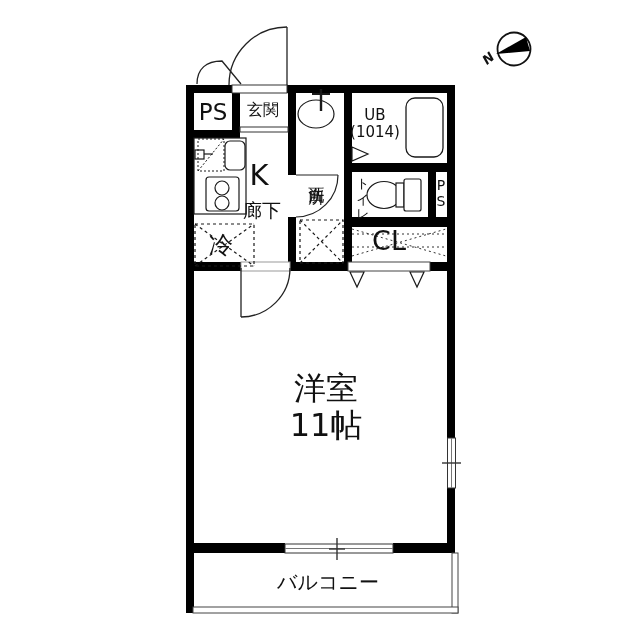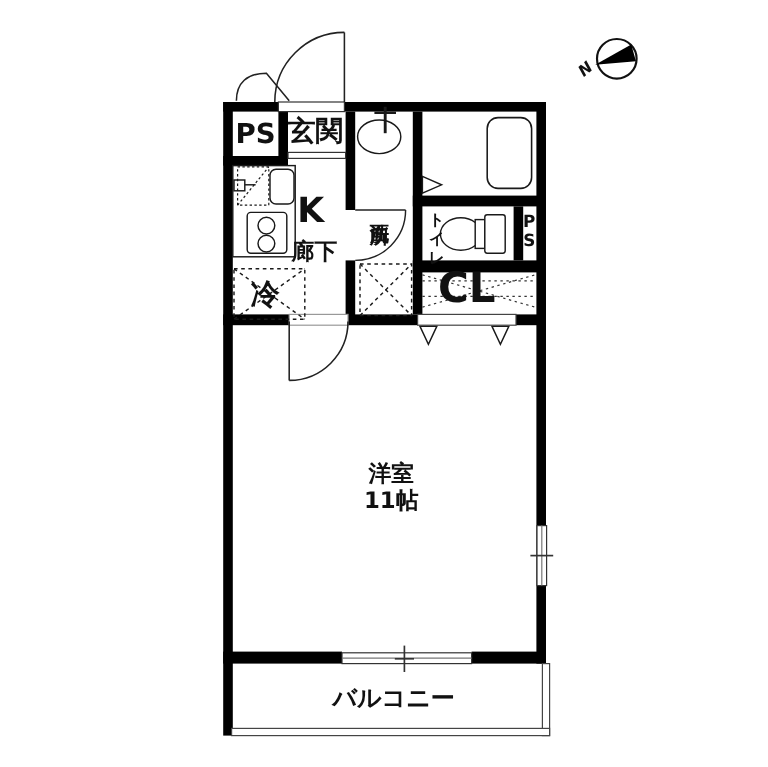--- a/index.html
+++ b/index.html
@@ -1,20 +1,20 @@
 <!DOCTYPE html>
 <html><head>
 <meta charset="utf-8">
 <style>
   html,body{margin:0;padding:0;background:#fff;}
   #stage{position:relative;width:640px;height:639px;background:#fff;overflow:hidden;
          font-family:"DejaVu Sans",sans-serif;}
   #linework{position:absolute;left:0;top:0;}
   .lbl{position:absolute;transform:translate(-50%,-50%);color:#111;
-       white-space:pre-line;text-align:center;line-height:1.15;font-weight:700;}
+       white-space:pre-line;text-align:center;line-height:1.15;font-weight:400;}
   .v{writing-mode:vertical-rl;text-orientation:upright;letter-spacing:1px;}
   .nlbl{transform:translate(-50%,-50%) rotate(-40deg);font-style:italic;font-weight:700;}
 </style>
 </head>
 <body>
 
 <div id="stage">
 
   <svg id="linework" width="640" height="639" viewBox="0 0 640 639">
 
@@ -139,37 +139,39 @@
     </g>
 
     <g>
       <circle cx="514" cy="49" r="16.5" fill="none" stroke="#111" stroke-width="1.8"></circle>
       <polygon points="496,54 526,37 530,51" fill="#000"></polygon>
     </g>
   </svg>
 
   <div class="lbl" style="left:213px;top:112px;font-size:23px">PS</div>
 
-  <div class="lbl" style="left:263px;top:110px;font-size:23px">玄関</div>
+  <div class="lbl" style="left:263px;top:110px;font-size:16px">玄関</div>
 
+  <div class="lbl" style="left:375px;top:124px;font-size:15px">UB
+(1014)</div>
 
   <div class="lbl v" style="left:316px;top:175px;font-size:16px">洗面所</div>
 
   <div class="lbl" style="left:259px;top:176px;font-size:29px">K</div>
 
   <div class="lbl" style="left:262px;top:211px;font-size:19px">廊下</div>
 
   <div class="lbl v" style="left:362px;top:192px;font-size:13px">トイレ</div>
 
   <div class="lbl v" style="left:441px;top:193px;font-size:14px;letter-spacing:0">PS</div>
 
   <div class="lbl" style="left:221px;top:246px;font-size:24px">冷</div>
 
-  <div class="lbl" style="left:389px;top:241px;font-size:35px">CL</div>
+  <div class="lbl" style="left:389px;top:241px;font-size:27px">CL</div>
 
-  <div class="lbl" style="left:326px;top:407px;font-size:19px">洋室
+  <div class="lbl" style="left:326px;top:407px;font-size:32px">洋室
 11帖</div>
 
   <div class="lbl" style="left:328px;top:582px;font-size:20px">バルコニー</div>
 
   <div class="lbl nlbl" style="left:489px;top:59px;font-size:13px">N</div>
 
 </div>
 
 </body></html>

